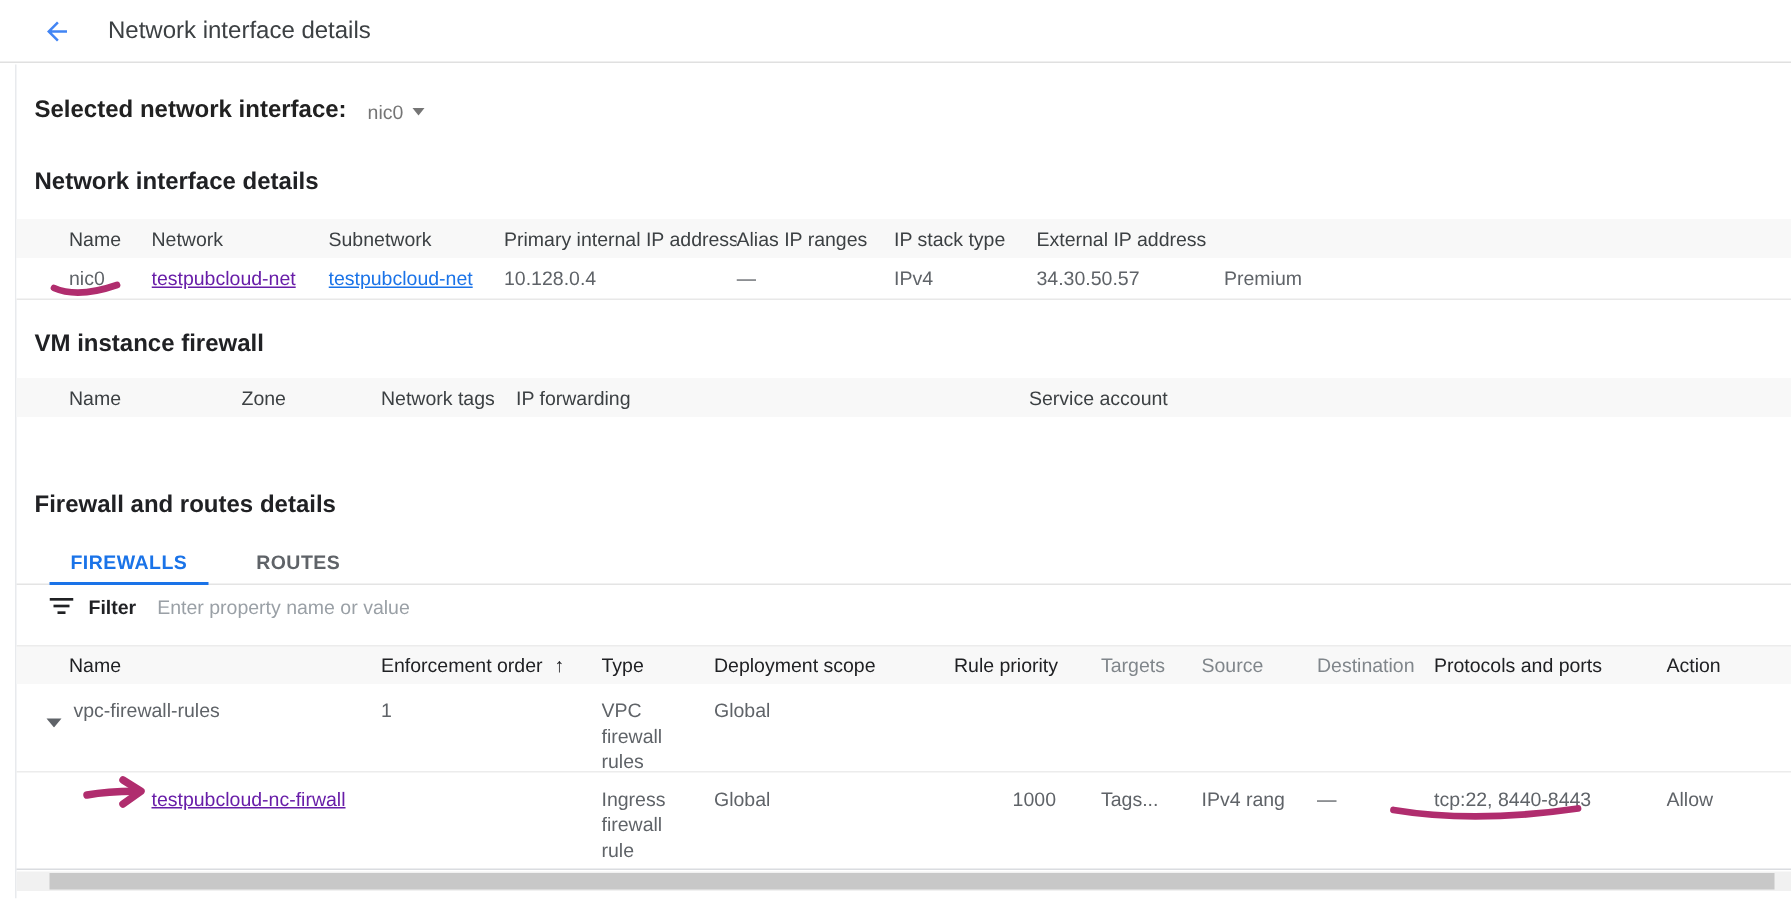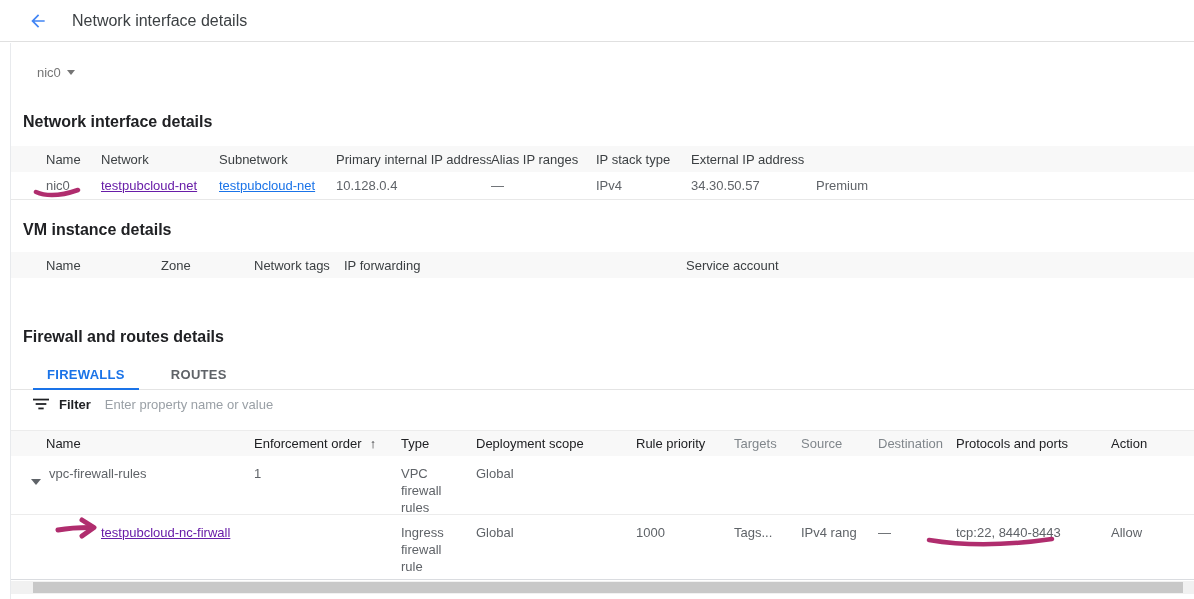--- a/index.html
+++ b/index.html
@@ -57,21 +57,21 @@
   .filter-input { border:none; outline:none; margin-left:14px; font-size:13px; width:420px;
     font-family:"Liberation Sans", sans-serif; color:#3c4043; }
   .filter-input::placeholder { color:#9aa0a6; }
 
   .fw-grid { grid-template-columns:225px 147px 75px 160px 70px 95px 77px 78px 155px 1fr; padding-left:18px; }
   #fw-head { position:absolute; top:387px; left:0; right:0; height:26px;
     border-top:1px solid #ececec; align-items:center; }
   #fw-head .cell { color:#202124; }
   #fw-head .cell.dim { color:#80868b; }
   #fw-head .c-name { padding-left:17px; }
-  .c-priority { }
+  .c-priority { text-align:right; }
   .c-targets { padding-left:28px; }
 
   .fw-row { position:absolute; left:0; right:0; align-items:start; }
   .fw-row .cell { padding-top:9px; line-height:17px; }
   #fw-row1 { top:413px; height:59px; border-bottom:1px solid #ececec; }
   #fw-row2 { top:472px; height:65px; border-bottom:1px solid #dadce0; }
   .wrap { white-space:normal; width:62px; }
   .name-cell { display:flex; align-items:flex-start; }
   .expand { width:0; height:0; border-left:5px solid transparent; border-right:5px solid transparent;
     border-top:6px solid #5f6368; margin:14px 8px 0 2px; cursor:pointer; flex:none; }
@@ -93,20 +93,21 @@
     <svg width="20" height="20" viewBox="0 0 24 24">
       <path d="M20 11H7.83l5.59-5.59L12 4l-8 8 8 8 1.41-1.41L7.83 13H20v-2z" fill="#4285f4"></path>
     </svg>
   </button>
   <div class="topbar-title">Network interface details</div>
 </div>
 
 <div class="panel">
 
   <div class="selector">
+    <span class="selector-label">Selected network interface:</span>
     <span class="selector-value">
       <span>nic0</span>
       <span class="caret"></span>
     </span>
   </div>
 
   <div class="section-title" style="top:70px;">Network interface details</div>
 
   <div id="nic-head" class="grid nic-grid tbl-header">
     <div class="cell">Name</div>
@@ -121,21 +122,21 @@
     <div class="cell">nic0</div>
     <div class="cell"><a class="lk purple">testpubcloud-net</a></div>
     <div class="cell"><a class="lk blue">testpubcloud-net</a></div>
     <div class="cell">10.128.0.4</div>
     <div class="cell">—</div>
     <div class="cell">IPv4</div>
     <div class="cell">34.30.50.57</div>
     <div class="cell">Premium</div>
   </div>
 
-  <div class="section-title" style="top:178px;">VM instance details</div>
+  <div class="section-title" style="top:178px;">VM instance firewall</div>
 
   <div id="vm-head" class="grid vm-grid tbl-header">
     <div class="cell">Name</div>
     <div class="cell">Zone</div>
     <div class="cell">Network tags</div>
     <div class="cell">IP forwarding</div>
     <div class="cell">Service account</div>
   </div>
 
   <div class="section-title" style="top:285px;">Firewall and routes details</div>

